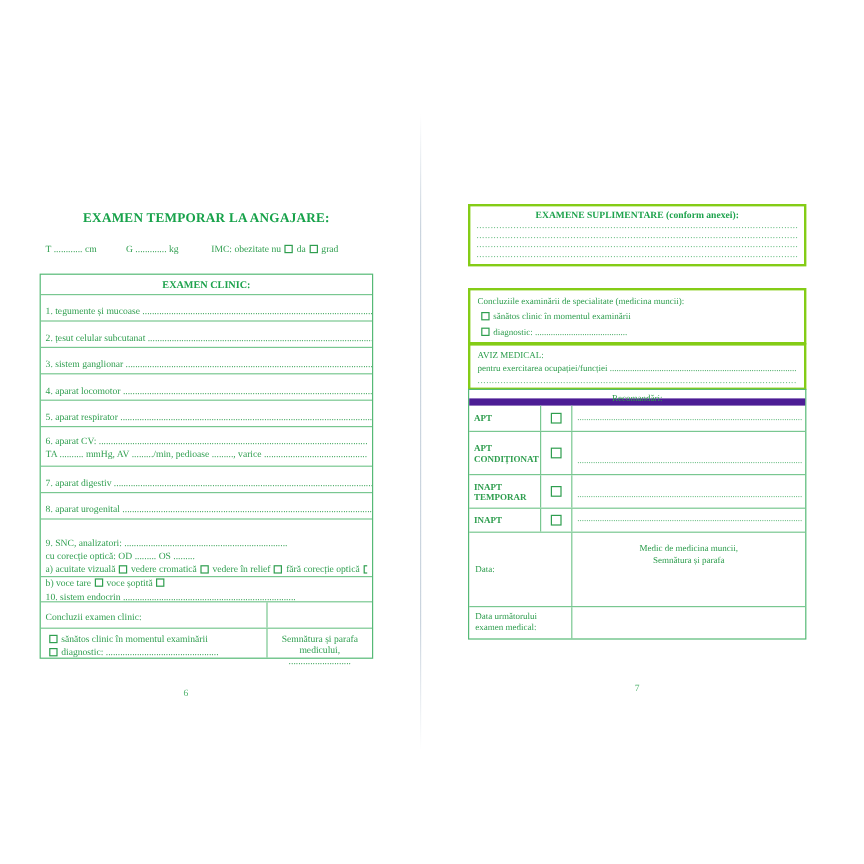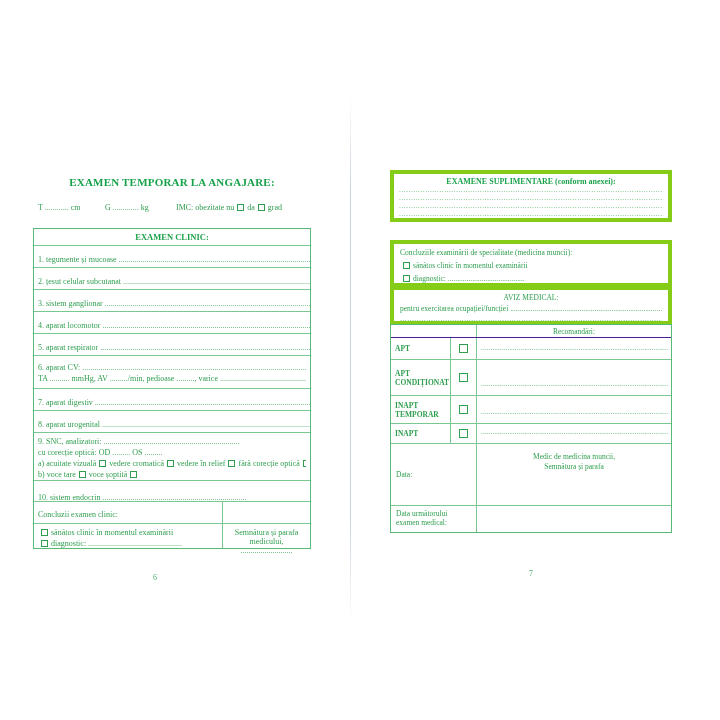--- a/index.html
+++ b/index.html
@@ -28,40 +28,40 @@
     display: inline-block; width: 7px; height: 7px;
     border: 1px solid #2f9e4f; background: #fff;
     vertical-align: -1px; margin: 0 3px;
   }
   .clinic { margin-top: 12px; border: 1px solid #56b976; }
   .c-head { height: 16px; text-align: center; font-weight: bold; font-size: 8.5px; padding-top: 3px; color: #1da24c; }
   .crow { border-top: 1px solid #79c791; font-size: 8px; padding: 0 4px; }
   .cline { overflow: hidden; white-space: nowrap; height: 11px; line-height: 11px; }
   .r1 { height: 22px; padding-top: 8px; }
   .r6 { height: 33px; padding-top: 6px; }
-  .r9 { height: 48px; padding-top: 3px; font-family: Liberation Serif, serif; }
+  .r9 { height: 48px; padding-top: 14px; font-family: Liberation Serif, serif; }
   .r10 { height: 21px; padding-top: 11px; }
   .concl-row { display: flex; border-top: 1px solid #79c791; font-size: 8px; }
   .concl-left { width: 189px; border-right: 1px solid #79c791; padding: 8px 4px 4px; }
   .concl-right { flex: 1; }
   .final-left { width: 189px; border-right: 1px solid #79c791; padding: 3px 4px 4px; }
   .final-right { flex: 1; text-align: center; padding-top: 4px; }
   .final-row { display: flex; border-top: 1px solid #79c791; font-size: 8px; height: 25px; }
 
   
-  .rp { position: absolute; left: 390px; width: 282px; border: 4px solid #84cc16; font-size: 7.5px; }
+  .rp { position: absolute; left: 390px; width: 282px; border: 2px solid #84cc16; font-size: 7.5px; }
   .rp-supp { top: 170px; height: 52px; padding: 3px 5px 0; }
   .rp-title { text-align: center; font-weight: bold; font-size: 8px; color: #1da24c; }
   .dotline { overflow: hidden; white-space: nowrap; height: 8px; line-height: 8px; color: #4fb26d; letter-spacing: .5px; }
   .rp-concl { top: 240px; height: 47px; padding: 4px 6px 0; }
   .rp-concl .ln { height: 13px; overflow: hidden; white-space: nowrap; }
   .rp-aviz { top: 286px; height: 39px; padding: 3px 6px 0; }
-  .rp-aviz .ln { height: 11px; overflow: hidden; white-space: nowrap; text-align: center; }
+  .rp-aviz .ln { height: 11px; overflow: hidden; white-space: nowrap; }
   .vt { position: absolute; left: 390px; top: 324px; width: 282px; border: 1px solid #56b976; font-size: 7.5px; }
-  .vt-head { display: flex; height: 13px; border-bottom: 1px solid #4c1d95; }
+  .vt-head { display: flex; height: 13px; border-bottom: 6px solid #4c1d95; flex-direction: column; }
   .vt-head .spacer { width: 86px; border-right: 1px solid #79c791; }
   .vt-head .rec { flex: 1; text-align: center; padding-top: 2px; }
   .vt-row { display: flex; border-bottom: 1px solid #79c791; }
   .c-label { width: 60px; border-right: 1px solid #79c791; padding: 2px 2px 2px 4px; font-weight: bold; font-size: 7.5px; display: flex; align-items: center; line-height: 9px; }
   .c-cb { width: 26px; border-right: 1px solid #79c791; display: flex; align-items: center; justify-content: center; }
   .c-cb .cb { width: 9px; height: 9px; margin: 0; }
   .c-rec { flex: 1; display: flex; align-items: flex-end; padding: 0 4px 7px; overflow: hidden; white-space: nowrap; color: #4fb26d; }
   .vt-data { display: flex; border-bottom: 1px solid #79c791; height: 62px; }
   .vt-data .dleft { width: 86px; border-right: 1px solid #79c791; padding: 26px 0 0 5px; }
   .vt-data .dright { flex: 1; text-align: center; padding-top: 8px; line-height: 10px; }

